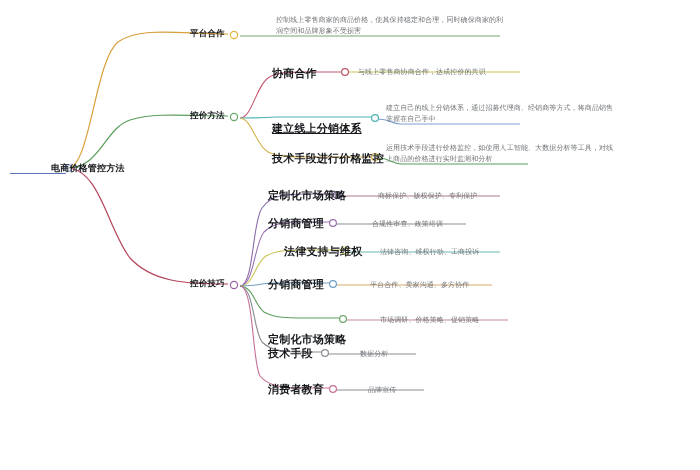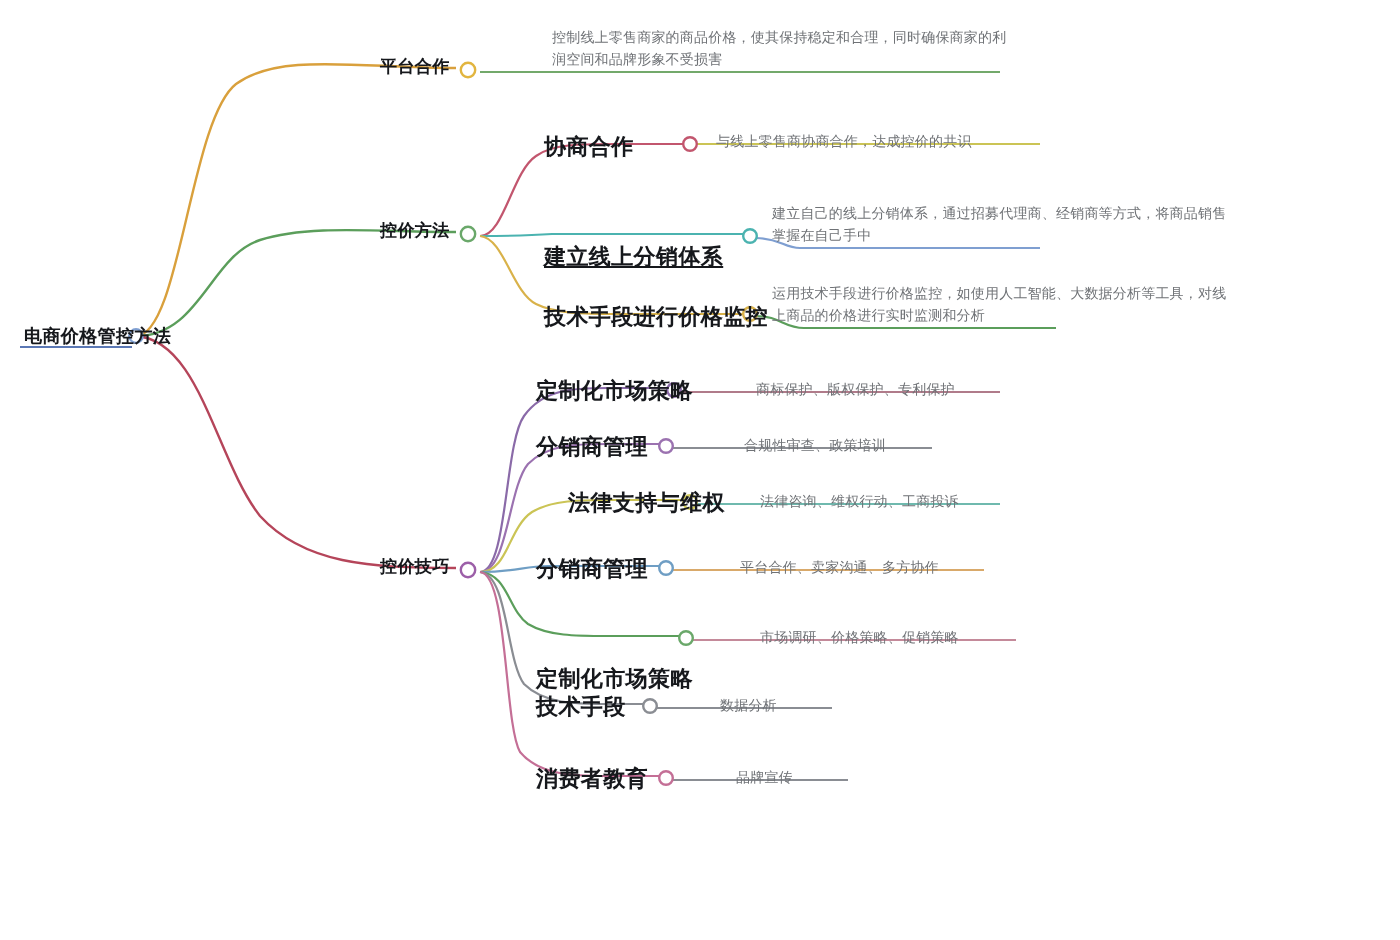--- a/index.html
+++ b/index.html
@@ -1,21 +1,21 @@
 <!DOCTYPE html>
 <html><head>
 <meta charset="utf-8">
 <style>
   html,body{margin:0;padding:0;background:#ffffff;}
   body{width:700px;height:470px;overflow:hidden;
        font-family:"Liberation Sans","DejaVu Sans",sans-serif;}
   #canvas{position:relative;width:700px;height:470px;background:#fff;}
   svg.lines{position:absolute;left:0;top:0;width:700px;height:470px;}
   .node{position:absolute;white-space:nowrap;}
-  .lv0{font-size:9px;font-weight:bold;color:#16181c;letter-spacing:.2px;}
+  .lv0{font-size:9px;font-weight:bold;color:#16181c;letter-spacing:.2px;margin-left:39px;}
   .lv1{font-size:8.5px;font-weight:bold;color:#16181c;letter-spacing:.2px;}
   .lv2{font-size:11px;font-weight:bold;color:#16181c;letter-spacing:.2px;}
   .leaf{font-size:7px;color:#6f7276;letter-spacing:.1px;line-height:11px;}
 </style>
 </head>
 <body>
 
 <div id="canvas">
 
   <svg class="lines" viewBox="0 0 700 470">

